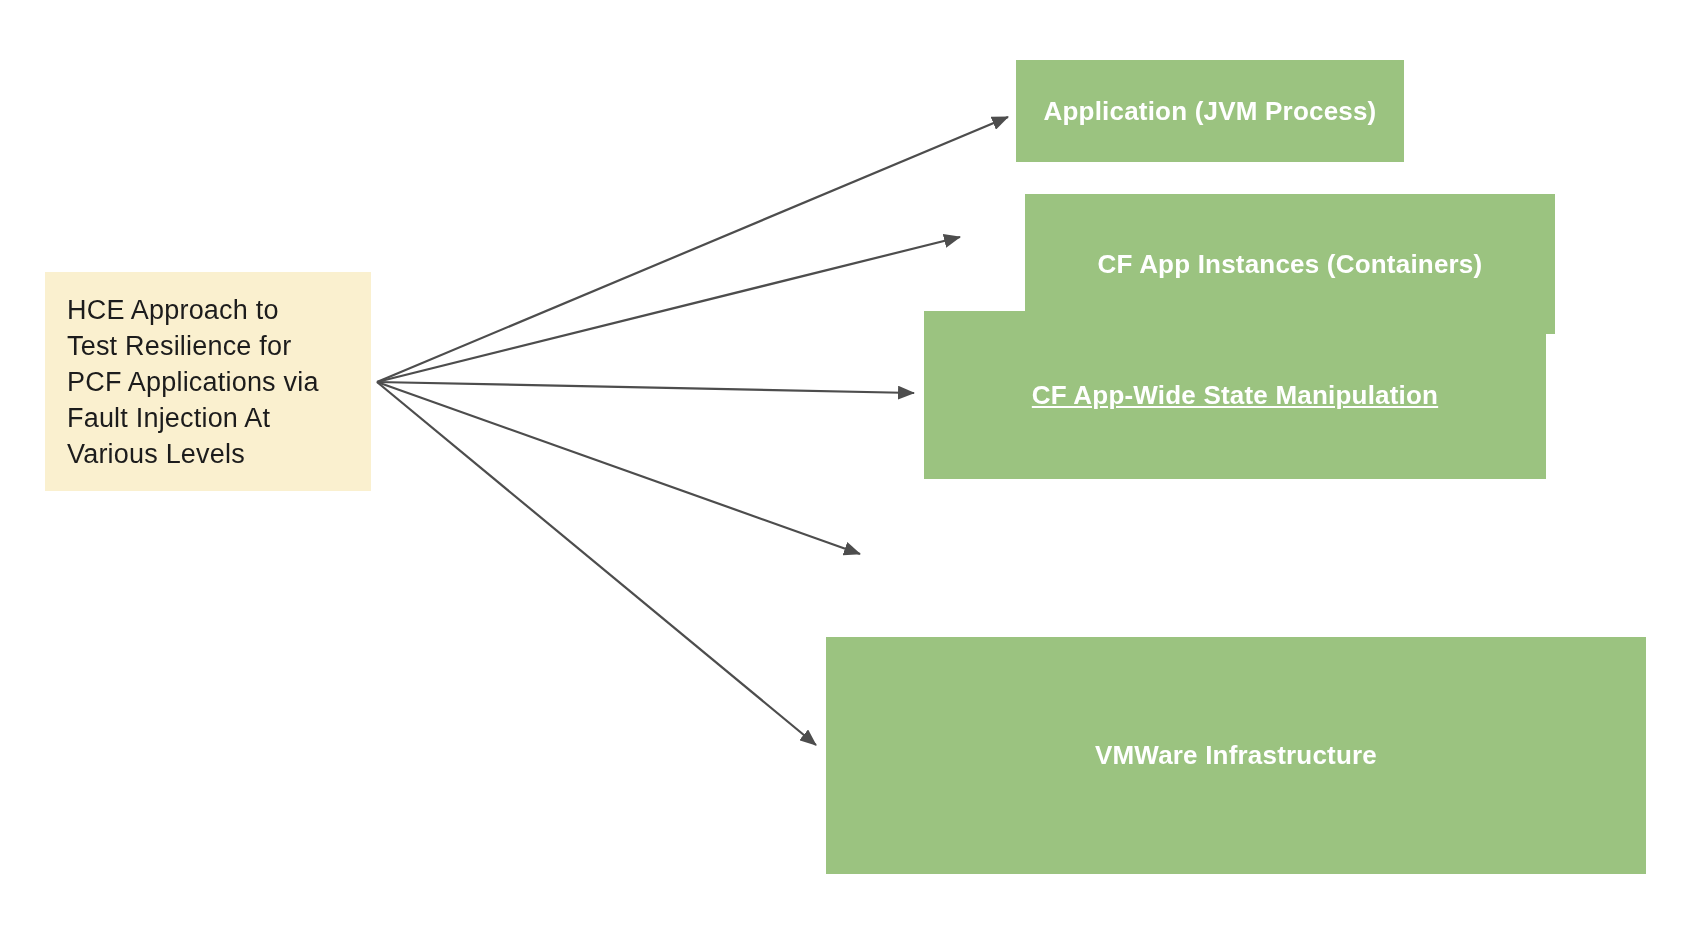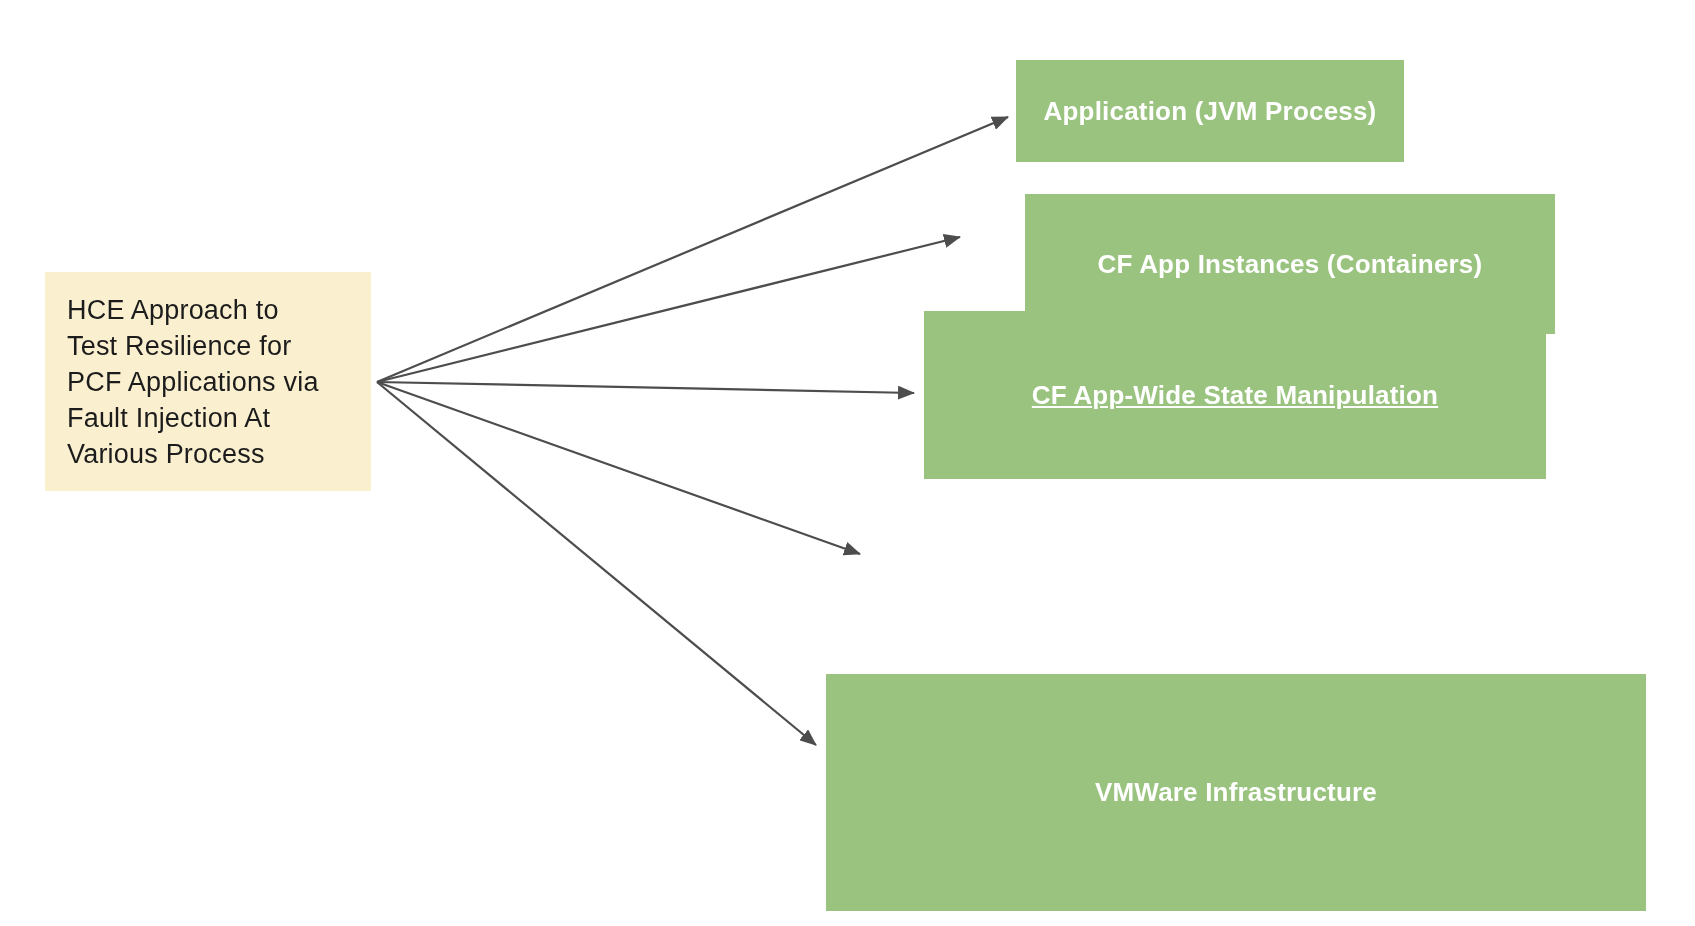--- a/index.html
+++ b/index.html
@@ -52,33 +52,33 @@
     justify-content: center;
     text-align: center;
     font-weight: bold;
     font-size: 26px;
     letter-spacing: 0.2px;
   }
   .level-1 { left: 1016px; top:  60px; width: 388px; height: 102px; }
   .level-2 { left:  1025px; top: 166px; width: 530px; height: 140px; margin-top: 28px; }
   .level-3 { left:  924px; top: 311px; width: 622px; height: 168px; text-decoration: underline; }
   .level-4 { left:  871px; top: 482px; width: 720px; height: 150px; }
-  .level-5 { left:  826px; top: 637px; width: 820px; height: 237px; margin-top: 37px; }
+  .level-5 { left:  826px; top: 637px; width: 820px; height: 237px; }
 </style>
 </head>
 <body>
 
 <div class="canvas">
 
   <div class="label-box">
     <div class="label-text">HCE Approach to
 Test Resilience for
 PCF Applications via
 Fault Injection At
-Various Process</div>
+Various Levels</div>
   </div>
 
   <svg class="arrows" viewBox="0 0 1695 926" xmlns="http://www.w3.org/2000/svg">
     <defs>
       <marker id="arrowhead" markerUnits="userSpaceOnUse" markerWidth="18" markerHeight="14" refX="16" refY="7" orient="auto">
         <path d="M0,0 L17,7 L0,14 Z" fill="#4d4d4d"></path>
       </marker>
     </defs>
     <line x1="377" y1="382" x2="1008" y2="117" stroke="#4d4d4d" stroke-width="2.2" marker-end="url(#arrowhead)"></line>
     <line x1="377" y1="382" x2="960" y2="237" stroke="#4d4d4d" stroke-width="2.2" marker-end="url(#arrowhead)"></line>

